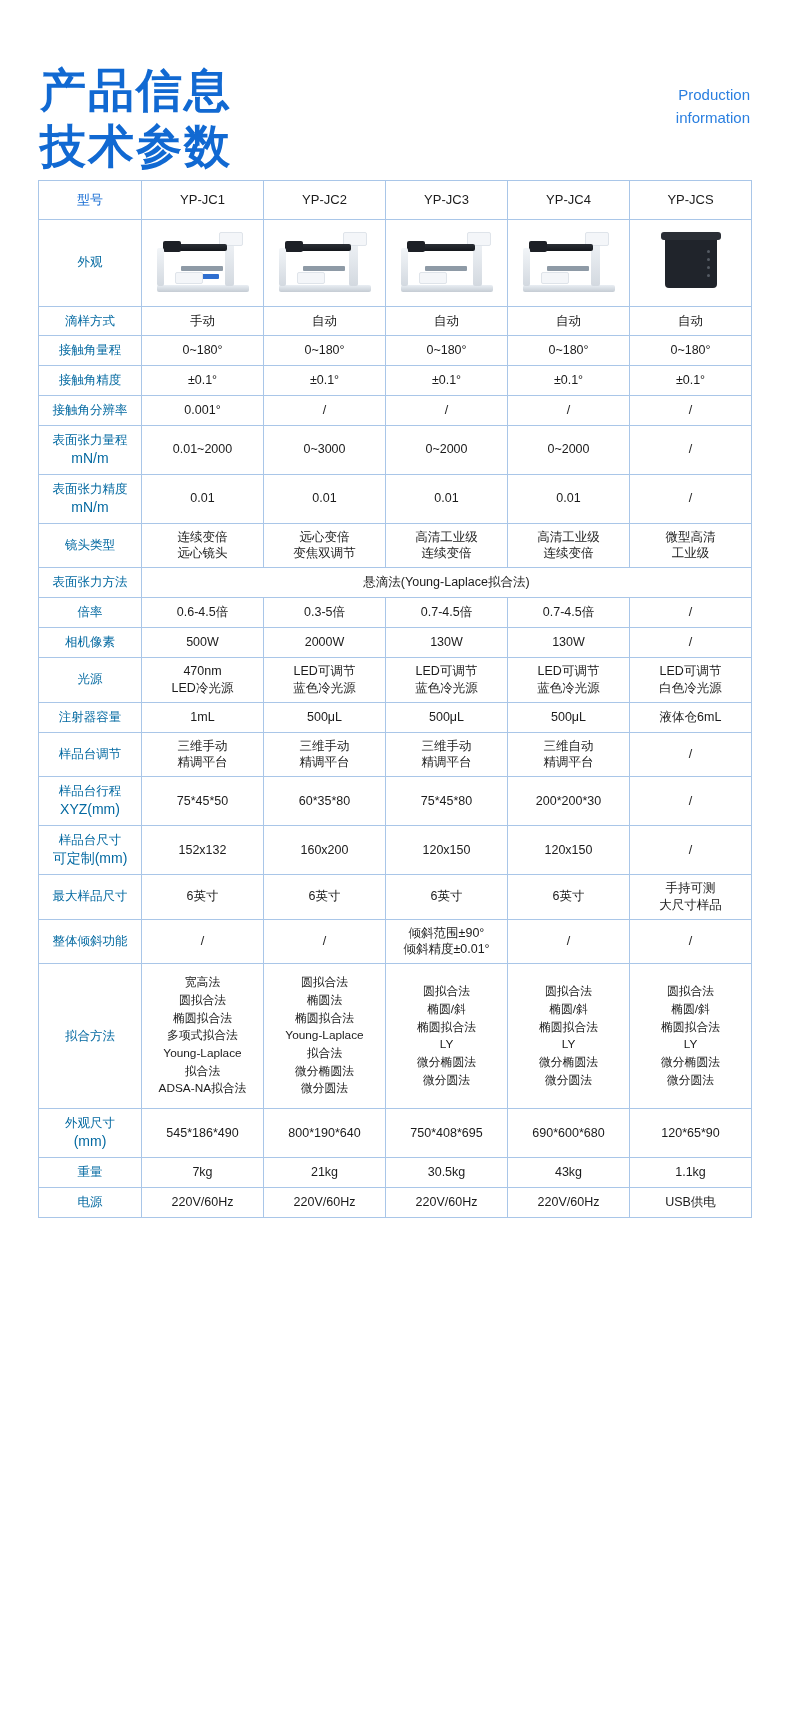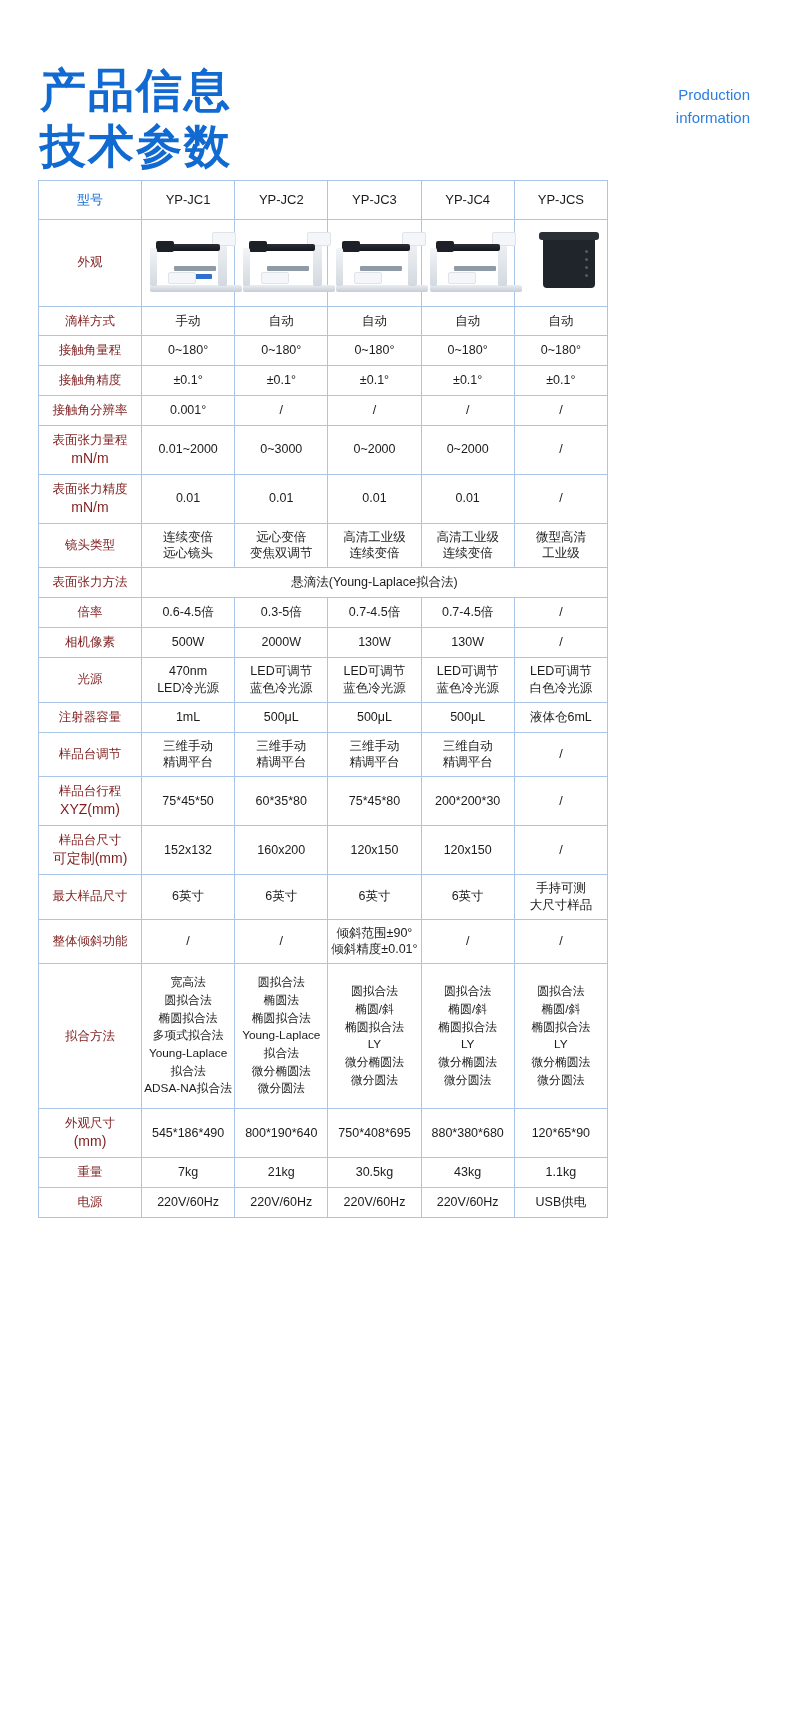--- a/index.html
+++ b/index.html
@@ -41,37 +41,37 @@
     color:#2a7fe0;
     font-size:15px;
     line-height:1.5;
   }
   
   .table-wrap{
     padding:0 38px 30px 38px;
     box-sizing:border-box;
   }
   table{
-    width:570px;
+    width:714px;
     border-collapse:collapse;
     table-layout:fixed;
     font-size:12.5px;
     color:#1b1b1b;
     padding-left:48px;
   }
   td{
     border:1px solid #a9c6e8;
     text-align:center;
     vertical-align:middle;
     padding:5px 2px;
     line-height:1.35;
     word-break:break-all;
   }
   td.label{
-    color:#7f1d1d;
+    color:#0369a1;
     width:98px;
     font-size:12.5px;
     padding:6px 2px;
   }
   td .sub{
     display:block;
     font-size:14px;
   }
   tr.head td{
     font-size:13px;
@@ -584,21 +584,21 @@
             <td>
               <div>545*186*490</div>
             </td>
             <td>
               <div>800*190*640</div>
             </td>
             <td>
               <div>750*408*695</div>
             </td>
             <td>
-              <div>880*380*680</div>
+              <div>690*600*680</div>
             </td>
             <td>
               <div>120*65*90</div>
             </td>
           </tr>
           <tr>
             <td class="label"><span>重量</span></td>
             <td>
               <div>7kg</div>
             </td>

